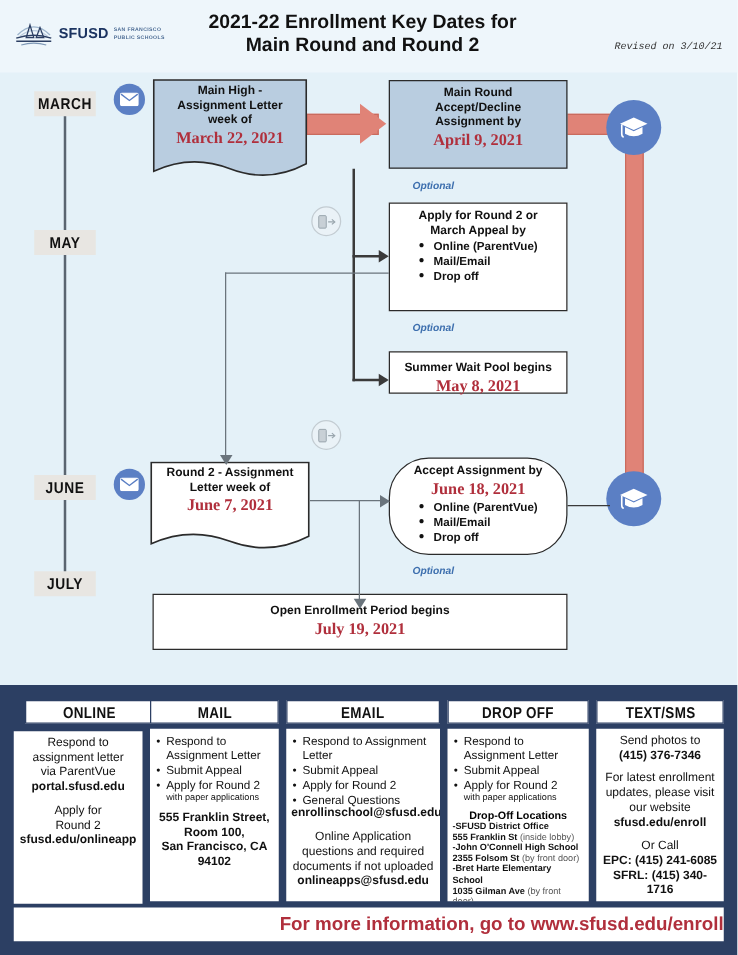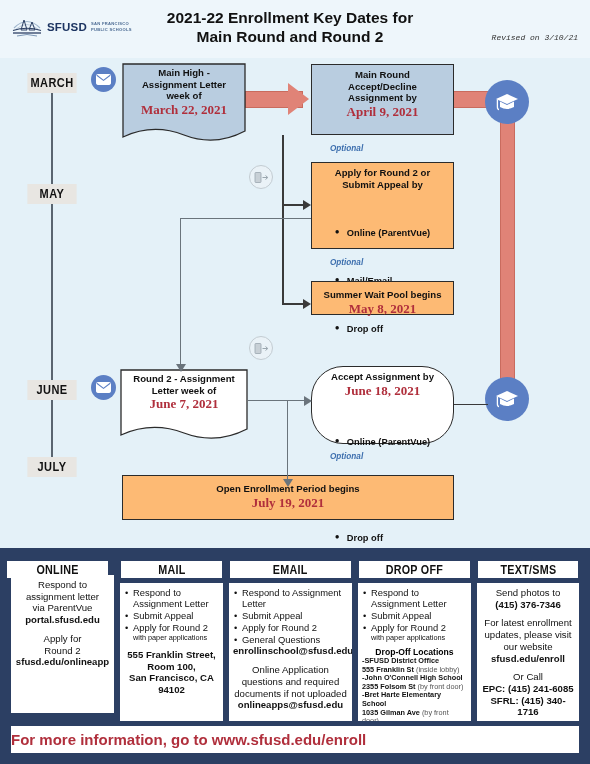--- a/index.html
+++ b/index.html
@@ -35,27 +35,27 @@
   .red-arrow { position: absolute; width: 0; height: 0; }
 
   
   .circ { position: absolute; border-radius: 50%; display: flex; align-items: center; justify-content: center; }
   .circ-blue { background: #5b7fc4; }
   .circ-grey { background: #eaf2f7; border: 1.5px solid #c3ccd2; }
 
   
   .box { position: absolute; border: 1.3px solid #2b2b2b; text-align: center; padding: 4px 5px; }
   .box-blue { background: #b9cde0; }
-  .box-grey { background: #fdba74; }
+  .box-grey { background: #ffffff; }
   .box-white { background: #ffffff; border-radius: 32px; }
   .bt { font-size: 9.6px; font-weight: bold; color: #111; line-height: 1.2; }
   .bd { font-size: 13px; font-weight: bold; color: #b02f3c; line-height: 1.25;
         font-family: "Liberation Serif", serif; }
   .blist { margin: 1px 0 0 0; padding: 0; list-style: none; text-align: left; display: inline-block; }
-  .blist li { font-size: 9.3px; font-weight: bold; color: #111; line-height: 1.3; padding-left: 12px; position: relative; margin-top: 36px; }
+  .blist li { font-size: 9.3px; font-weight: bold; color: #111; line-height: 1.3; padding-left: 12px; position: relative; }
   .blist li:before { content: "\25CF"; position: absolute; left: 0; font-size: 8px; top: 0px; }
 
   
   .doc { position: absolute; }
   .doc .doc-body { position: relative; z-index: 2; text-align: center; padding-top: 4px; }
 
   .optional { position: absolute; font-size: 8.2px; font-style: italic; font-weight: bold; color: #3d6fae; }
 
   
   .ln { position: absolute; background: #3a3a3a; }
@@ -73,21 +73,21 @@
   .cb-list { list-style: none; margin: 0; padding: 0; }
   .cb-list li { font-size: 9.4px; color: #111; line-height: 1.2; padding-left: 9px; position: relative; margin-bottom: .5px; }
   .cb-list li:before { content: "\2022"; position: absolute; left: 1px; }
   .cb-sub { font-size: 7.3px; color: #111; padding-left: 9px; line-height: 1.15; }
   .loc-title { font-size: 8.6px; font-weight: bold; text-align: center; margin-top: 5px; }
   .loc-line { font-size: 7.3px; font-weight: bold; color: #111; line-height: 1.18; }
   .loc-line i { font-weight: normal; font-style: normal; color: #555; }
   .gap { height: 7px; }
 
   .footer { position: absolute; left: 11px; top: 726px; width: 568px; height: 27px; background: #fff;
-            display: flex; align-items: center; justify-content: flex-start; }
+            display: flex; align-items: center; justify-content: flex-end; }
   .footer span { font-size: 15px; font-weight: bold; color: #b02f3c; }
 </style>
 </head>
 <body>
 
 <div id="page">
 
   <div class="header">
     <div class="logo-wrap">
       <div class="logo-mark">
@@ -189,21 +189,21 @@
   <div class="box box-blue" style="left:311px;top:64px;width:143px;height:71px;">
     <div class="bt">Main Round</div>
     <div class="bt">Accept/Decline</div>
     <div class="bt">Assignment by</div>
     <div class="bd">April 9, 2021</div>
   </div>
   <div class="optional" style="left:330px;top:144px;">Optional</div>
 
   <div class="box box-grey" style="left:311px;top:162px;width:143px;height:87px;">
     <div class="bt">Apply for Round 2 or</div>
-    <div class="bt">Submit Appeal by</div>
+    <div class="bt">March Appeal by</div>
     <ul class="blist">
       <li>Online (ParentVue)</li>
       <li>Mail/Email</li>
       <li>Drop off</li>
     </ul>
   </div>
   <div class="optional" style="left:330px;top:258px;">Optional</div>
 
   <div class="box box-grey" style="left:311px;top:281px;width:143px;height:34px;padding-top:7px;">
     <div class="bt">Summer Wait Pool begins</div>
@@ -250,24 +250,24 @@
   <div class="ln-grey" style="left:248px;top:400px;width:63px;height:1.4px;"></div>
   <div class="arrowhead" style="left:304px;top:396px;border-top:5px solid transparent;border-bottom:5px solid transparent;border-left:8px solid #6a747c;"></div>
 
   <div class="ln-grey" style="left:287px;top:400px;width:1.4px;height:82px;"></div>
   <div class="arrowhead" style="left:283px;top:479px;border-left:5px solid transparent;border-right:5px solid transparent;border-top:8px solid #6a747c;"></div>
 
   <div class="ln" style="left:454px;top:404px;width:34px;height:1.4px;"></div>
 
   <div class="panel">
 
-    <div class="col-head" style="left:6px;top:12px;width:103px;">
+    <div class="col-head" style="left:20px;top:12px;width:103px;">
       <span>ONLINE</span>
     </div>
-    <div class="col-body" style="left:11px;top:27px;width:103px;height:138px;">
+    <div class="col-body" style="left:11px;top:37px;width:103px;height:138px;">
       <div class="cb-c">
         <div>Respond to</div>
         <div>assignment letter</div>
         <div>via ParentVue</div>
         <div class="cb-b">portal.sfusd.edu</div>
         <div class="gap"></div>
         <div>Apply for</div>
         <div>Round 2</div>
         <div class="cb-b">sfusd.edu/onlineapp</div>
       </div>

